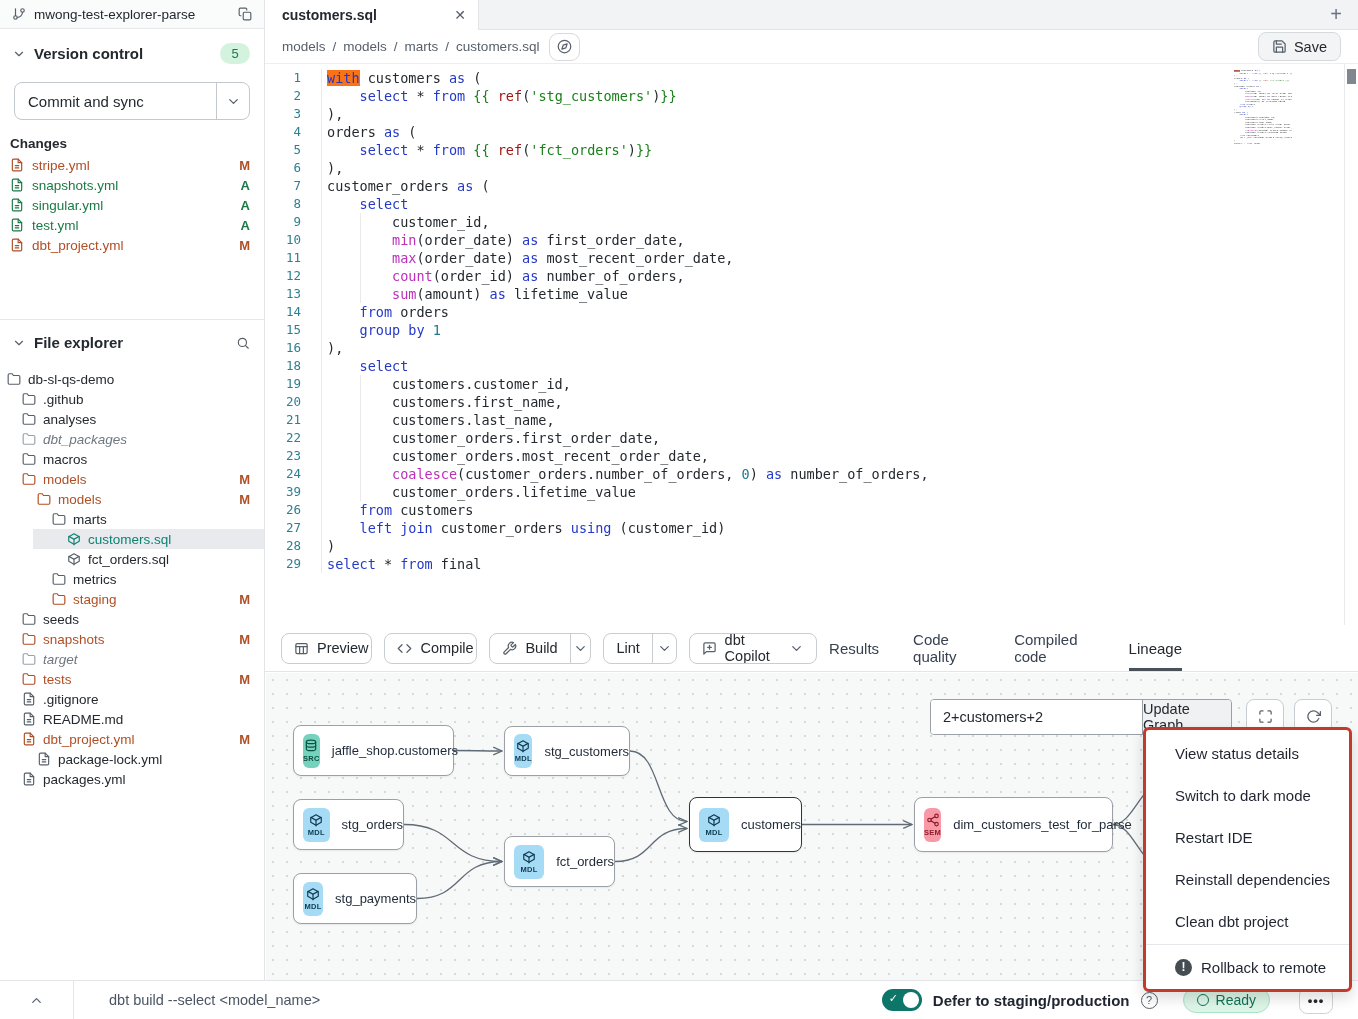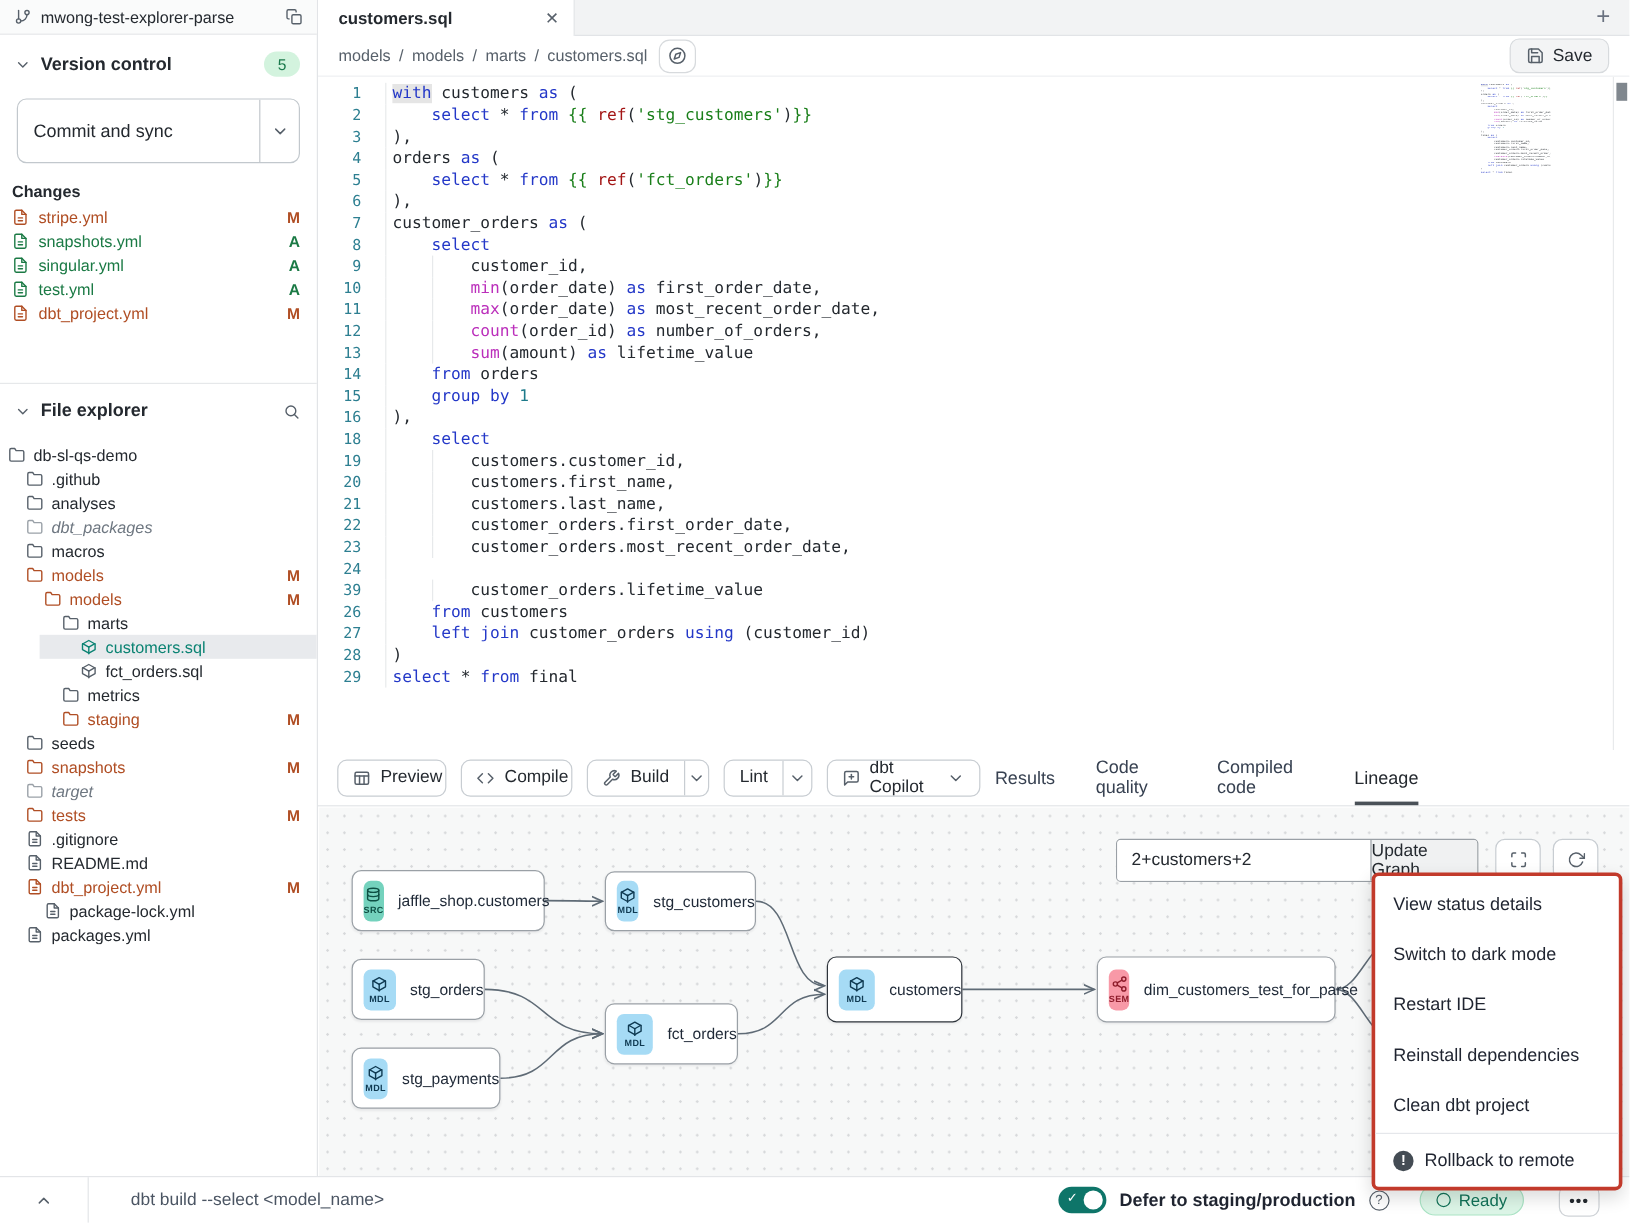--- a/index.html
+++ b/index.html
@@ -8,21 +8,21 @@
 
   
   #sidebar { position:absolute; left:0; top:0; width:265px; height:980px; background:#fff; border-right:1px solid #e2e4e7; display:flex; flex-direction:column; }
   #side-header { height:29px; background:#fafbfb; border-bottom:1px solid #e6e8ea; display:flex; align-items:center; padding:0 12px; gap:8px; font-size:13.5px; color:#24292f; flex:0 0 auto; }
   #side-header .grow { flex:1; white-space:nowrap; overflow:hidden; }
   .icn { display:inline-flex; align-items:center; justify-content:center; color:#57606a; }
   #vc-section { flex:0 0 291px; border-bottom:1px solid #e6e8ea; }
   .sec-head { display:flex; align-items:center; gap:8px; padding:14px 14px 6px 12px; }
   .sec-title { font-weight:bold; font-size:15px; }
   .badge-pill { margin-left:auto; background:#d3f3de; color:#1c7a4d; font-size:13px; min-width:30px; height:21px; border-radius:11px; display:flex; align-items:center; justify-content:center; padding:0 8px; }
-  #commit-btn { margin:12px 14px 0 14px; height:54px; border:1px solid #c2c8cd; border-radius:8px; background:#fff; display:flex; align-items:stretch; overflow:hidden; cursor:pointer; }
+  #commit-btn { margin:12px 14px 0 14px; height:38px; border:1px solid #c2c8cd; border-radius:8px; background:#fff; display:flex; align-items:stretch; overflow:hidden; cursor:pointer; }
   #commit-btn .lbl { flex:1; display:flex; align-items:center; padding-left:13px; font-size:15px; }
   #commit-btn .chev { width:33px; border-left:1px solid #c2c8cd; display:flex; align-items:center; justify-content:center; color:#57606a; }
   .changes-label { font-weight:bold; font-size:13.5px; margin:16px 0 4px 10px; }
   .chg-row { display:flex; align-items:center; gap:8px; height:20px; padding:0 14px 0 10px; font-size:13.5px; }
   .chg-row .nm { flex:1; }
   .chg-row .st { font-weight:bold; font-size:13px; }
   .c-M { color:#b04e24; } .c-A { color:#1b7a45; }
   #fx-section { flex:1; overflow:hidden; }
   #fx-head { display:flex; align-items:center; gap:8px; padding:14px 14px 6px 12px; }
   #tree { margin-top:12px; }
@@ -50,21 +50,21 @@
   
   #editor { position:absolute; top:64px; left:0; right:0; height:561px; background:#fff; overflow:hidden; }
   #code { padding-top:5px; }
   .cl { display:flex; height:18px; font-family:"DejaVu Sans Mono","Liberation Mono",monospace; font-size:13.5px; white-space:pre; }
   .ln { flex:0 0 57px; text-align:right; padding-right:20px; color:#2d7f91; font-size:12.5px; border-right:1px solid #e8eaec; line-height:18px; }
   .lc { padding-left:5px; line-height:18px; position:relative; color:#24292f; }
   .lc .guide { position:absolute; left:38px; top:0; width:1px; height:18px; background:#e7e9eb; }
   .tk-kw { color:#2438c8; } .tk-fn { color:#bb2fbb; } .tk-st { color:#1a7f1a; }
   .tk-jj { color:#1a7f1a; } .tk-rf { color:#a31515; } .tk-nm { color:#1d7a8a; }
   .tk-p { color:#24292f; }
-  .tk-kwsel { color:#2438c8; background:#e5e5e5; }
+  .tk-kwsel { color:#2438c8; background:#f97316; }
   #minimap { position:absolute; top:6px; right:66px; width:58px; overflow:hidden; }
   .ml { height:2.6px; font-family:"DejaVu Sans Mono",monospace; font-size:2.3px; line-height:2.6px; white-space:pre; overflow:hidden; }
   #vscroll { position:absolute; top:0; right:0; width:14px; height:561px; border-left:1px solid #e8eaec; }
   #vthumb { position:absolute; top:5px; left:2px; width:9px; height:15px; background:#80878e; }
 
   
   #toolbar { position:absolute; top:625px; left:0; right:0; height:47px; border-bottom:1px solid #e3e5e8; display:flex; align-items:center; padding-left:16px; gap:12px; background:#fff; }
   .tbtn { height:31px; border:1px solid #c8cdd2; border-radius:8px; background:#fff; display:flex; align-items:stretch; font-size:14.5px; color:#24292f; cursor:pointer; overflow:hidden; }
   .tbtn .seg { display:flex; align-items:center; gap:8px; padding:0 12px; }
   .tbtn .dseg { border-left:1px solid #c8cdd2; width:31px; display:flex; align-items:center; justify-content:center; color:#57606a; }
@@ -81,21 +81,21 @@
   .b-SRC { background:#74d2bd; color:#0d4f43; }
   .b-MDL { background:#a6dbf5; color:#0f3a52; }
   .b-SEM { background:#f899a7; color:#8f1d2c; }
   #selector-box { position:absolute; left:664px; top:26px; width:302px; height:36px; border:1px solid #9aa0a6; border-radius:4px; background:#fff; display:flex; align-items:stretch; overflow:hidden; }
   #selector-input { flex:1; border:none; outline:none; padding:0 12px; font-size:14.5px; font-family:"Liberation Sans",sans-serif; color:#24292f; background:#fff; }
   #update-graph-btn { width:112px; border-left:1px solid #9aa0a6; background:#f0f1f2; display:flex; align-items:center; justify-content:center; font-size:14.5px; cursor:pointer; }
   .gicon-btn { position:absolute; top:26px; width:38px; height:35px; background:#fff; border:1px solid #c8cdd2; border-radius:8px; display:flex; align-items:center; justify-content:center; color:#374151; cursor:pointer; }
 
   
   #ctx-menu { position:absolute; left:1143px; top:727px; width:209px; background:#fff; border:3px solid #c23a2b; border-radius:6px; box-shadow:0 6px 14px rgba(0,0,0,.14); z-index:50; padding:2px 0; }
-  .mi { height:42px; display:flex; align-items:center; padding-left:15px; font-size:15px; color:#1f2430; cursor:pointer; gap:9px; }
+  .mi { height:42px; display:flex; align-items:center; padding-left:29px; font-size:15px; color:#1f2430; cursor:pointer; gap:9px; }
   #ctx-menu .div { height:1px; background:#e5e7eb; margin:2px 0; }
   .alert-ic { width:17px; height:17px; border-radius:50%; background:#444c54; color:#fff; display:flex; align-items:center; justify-content:center; font-size:12px; font-weight:bold; }
 
   
   #statusbar { position:absolute; left:0; top:980px; width:1358px; height:39px; background:#fff; border-top:1px solid #e3e5e8; display:flex; align-items:center; }
   #cmd-collapse { width:74px; display:flex; align-items:center; justify-content:center; color:#6b7280; border-right:1px solid #e3e5e8; height:100%; cursor:pointer; }
   #cmd-text { padding-left:35px; color:#4b5563; font-size:14.5px; flex:1; }
   #defer-wrap { display:flex; align-items:center; gap:11px; padding-right:13px; }
   #toggle { width:40px; height:22px; border-radius:11px; background:#0e7569; position:relative; cursor:pointer; flex:0 0 auto; }
   #toggle .knob { position:absolute; top:3px; right:3px; width:16px; height:16px; border-radius:50%; background:#fff; }
@@ -480,21 +480,21 @@
         <div class="cl"><span class="ln">13</span><span class="lc"><span class="guide"></span><span class="tk-p">        </span><span class="tk-fn">sum</span><span class="tk-p">(amount) </span><span class="tk-kw">as</span><span class="tk-p"> lifetime_value</span></span></div>
         <div class="cl"><span class="ln">14</span><span class="lc"><span class="tk-p">    </span><span class="tk-kw">from</span><span class="tk-p"> orders</span></span></div>
         <div class="cl"><span class="ln">15</span><span class="lc"><span class="tk-p">    </span><span class="tk-kw">group by</span><span class="tk-p"> </span><span class="tk-nm">1</span></span></div>
         <div class="cl"><span class="ln">16</span><span class="lc"><span class="tk-p">),</span></span></div>
         <div class="cl"><span class="ln">18</span><span class="lc"><span class="tk-p">    </span><span class="tk-kw">select</span></span></div>
         <div class="cl"><span class="ln">19</span><span class="lc"><span class="guide"></span><span class="tk-p">        customers.customer_id,</span></span></div>
         <div class="cl"><span class="ln">20</span><span class="lc"><span class="guide"></span><span class="tk-p">        customers.first_name,</span></span></div>
         <div class="cl"><span class="ln">21</span><span class="lc"><span class="guide"></span><span class="tk-p">        customers.last_name,</span></span></div>
         <div class="cl"><span class="ln">22</span><span class="lc"><span class="guide"></span><span class="tk-p">        customer_orders.first_order_date,</span></span></div>
         <div class="cl"><span class="ln">23</span><span class="lc"><span class="guide"></span><span class="tk-p">        customer_orders.most_recent_order_date,</span></span></div>
-        <div class="cl"><span class="ln">24</span></div>
+        <div class="cl"><span class="ln">24</span><span class="lc"><span class="guide"></span><span class="tk-p">        </span><span class="tk-fn">coalesce</span><span class="tk-p">(customer_orders.number_of_orders, </span><span class="tk-nm">0</span><span class="tk-p">) </span><span class="tk-kw">as</span><span class="tk-p"> number_of_orders,</span></span></div>
         <div class="cl"><span class="ln">39</span><span class="lc"><span class="guide"></span><span class="tk-p">        customer_orders.lifetime_value</span></span></div>
         <div class="cl"><span class="ln">26</span><span class="lc"><span class="tk-p">    </span><span class="tk-kw">from</span><span class="tk-p"> customers</span></span></div>
         <div class="cl"><span class="ln">27</span><span class="lc"><span class="tk-p">    </span><span class="tk-kw">left join</span><span class="tk-p"> customer_orders </span><span class="tk-kw">using</span><span class="tk-p"> (customer_id)</span></span></div>
         <div class="cl"><span class="ln">28</span><span class="lc"><span class="tk-p">)</span></span></div>
         <div class="cl"><span class="ln">29</span><span class="lc"><span class="tk-kw">select</span><span class="tk-p"> * </span><span class="tk-kw">from</span><span class="tk-p"> final</span></span></div>
       </div>
     <div id="minimap">
         <div class="ml"><span class="tk-kwsel">with</span><span class="tk-p"> customers </span><span class="tk-kw">as</span><span class="tk-p"> (</span></div>
         <div class="ml"><span class="tk-p">    </span><span class="tk-kw">select</span><span class="tk-p"> * </span><span class="tk-kw">from</span><span class="tk-p"> </span><span class="tk-jj">{{ </span><span class="tk-rf">ref</span><span class="tk-p">(</span><span class="tk-st">'stg_customers'</span><span class="tk-p">)</span><span class="tk-jj">}}</span></div>
         <div class="ml"><span class="tk-p">),</span></div>

